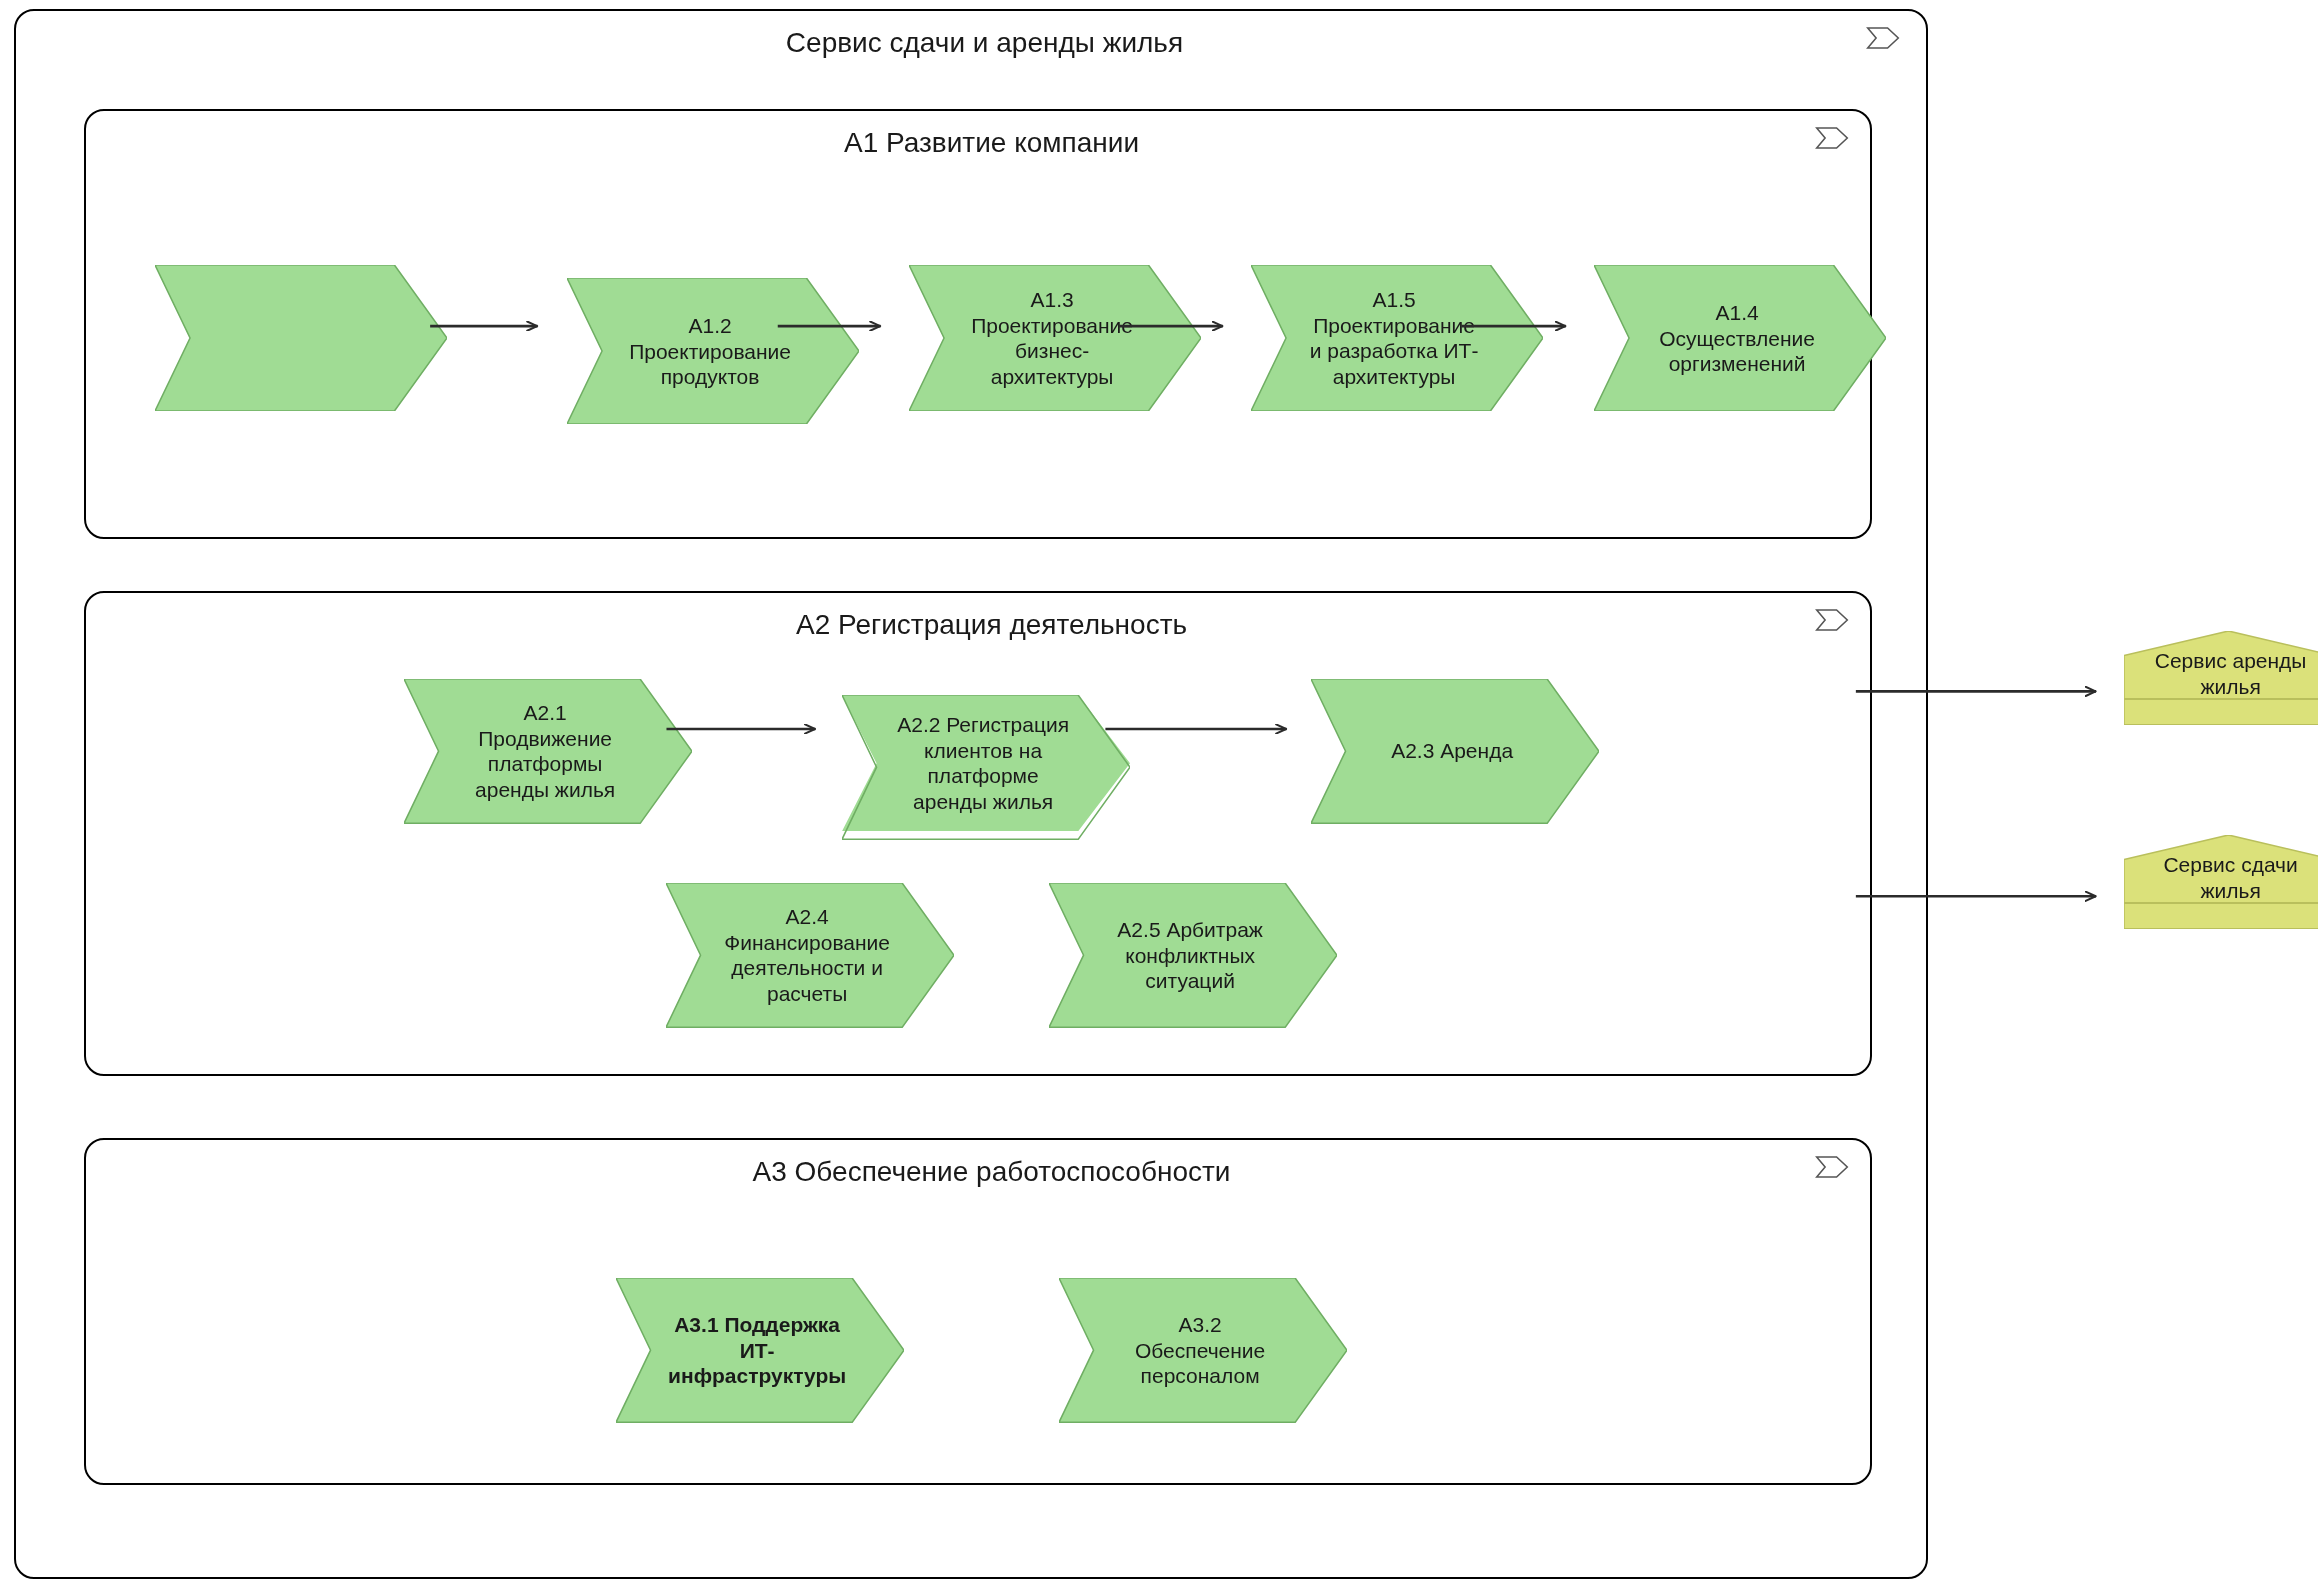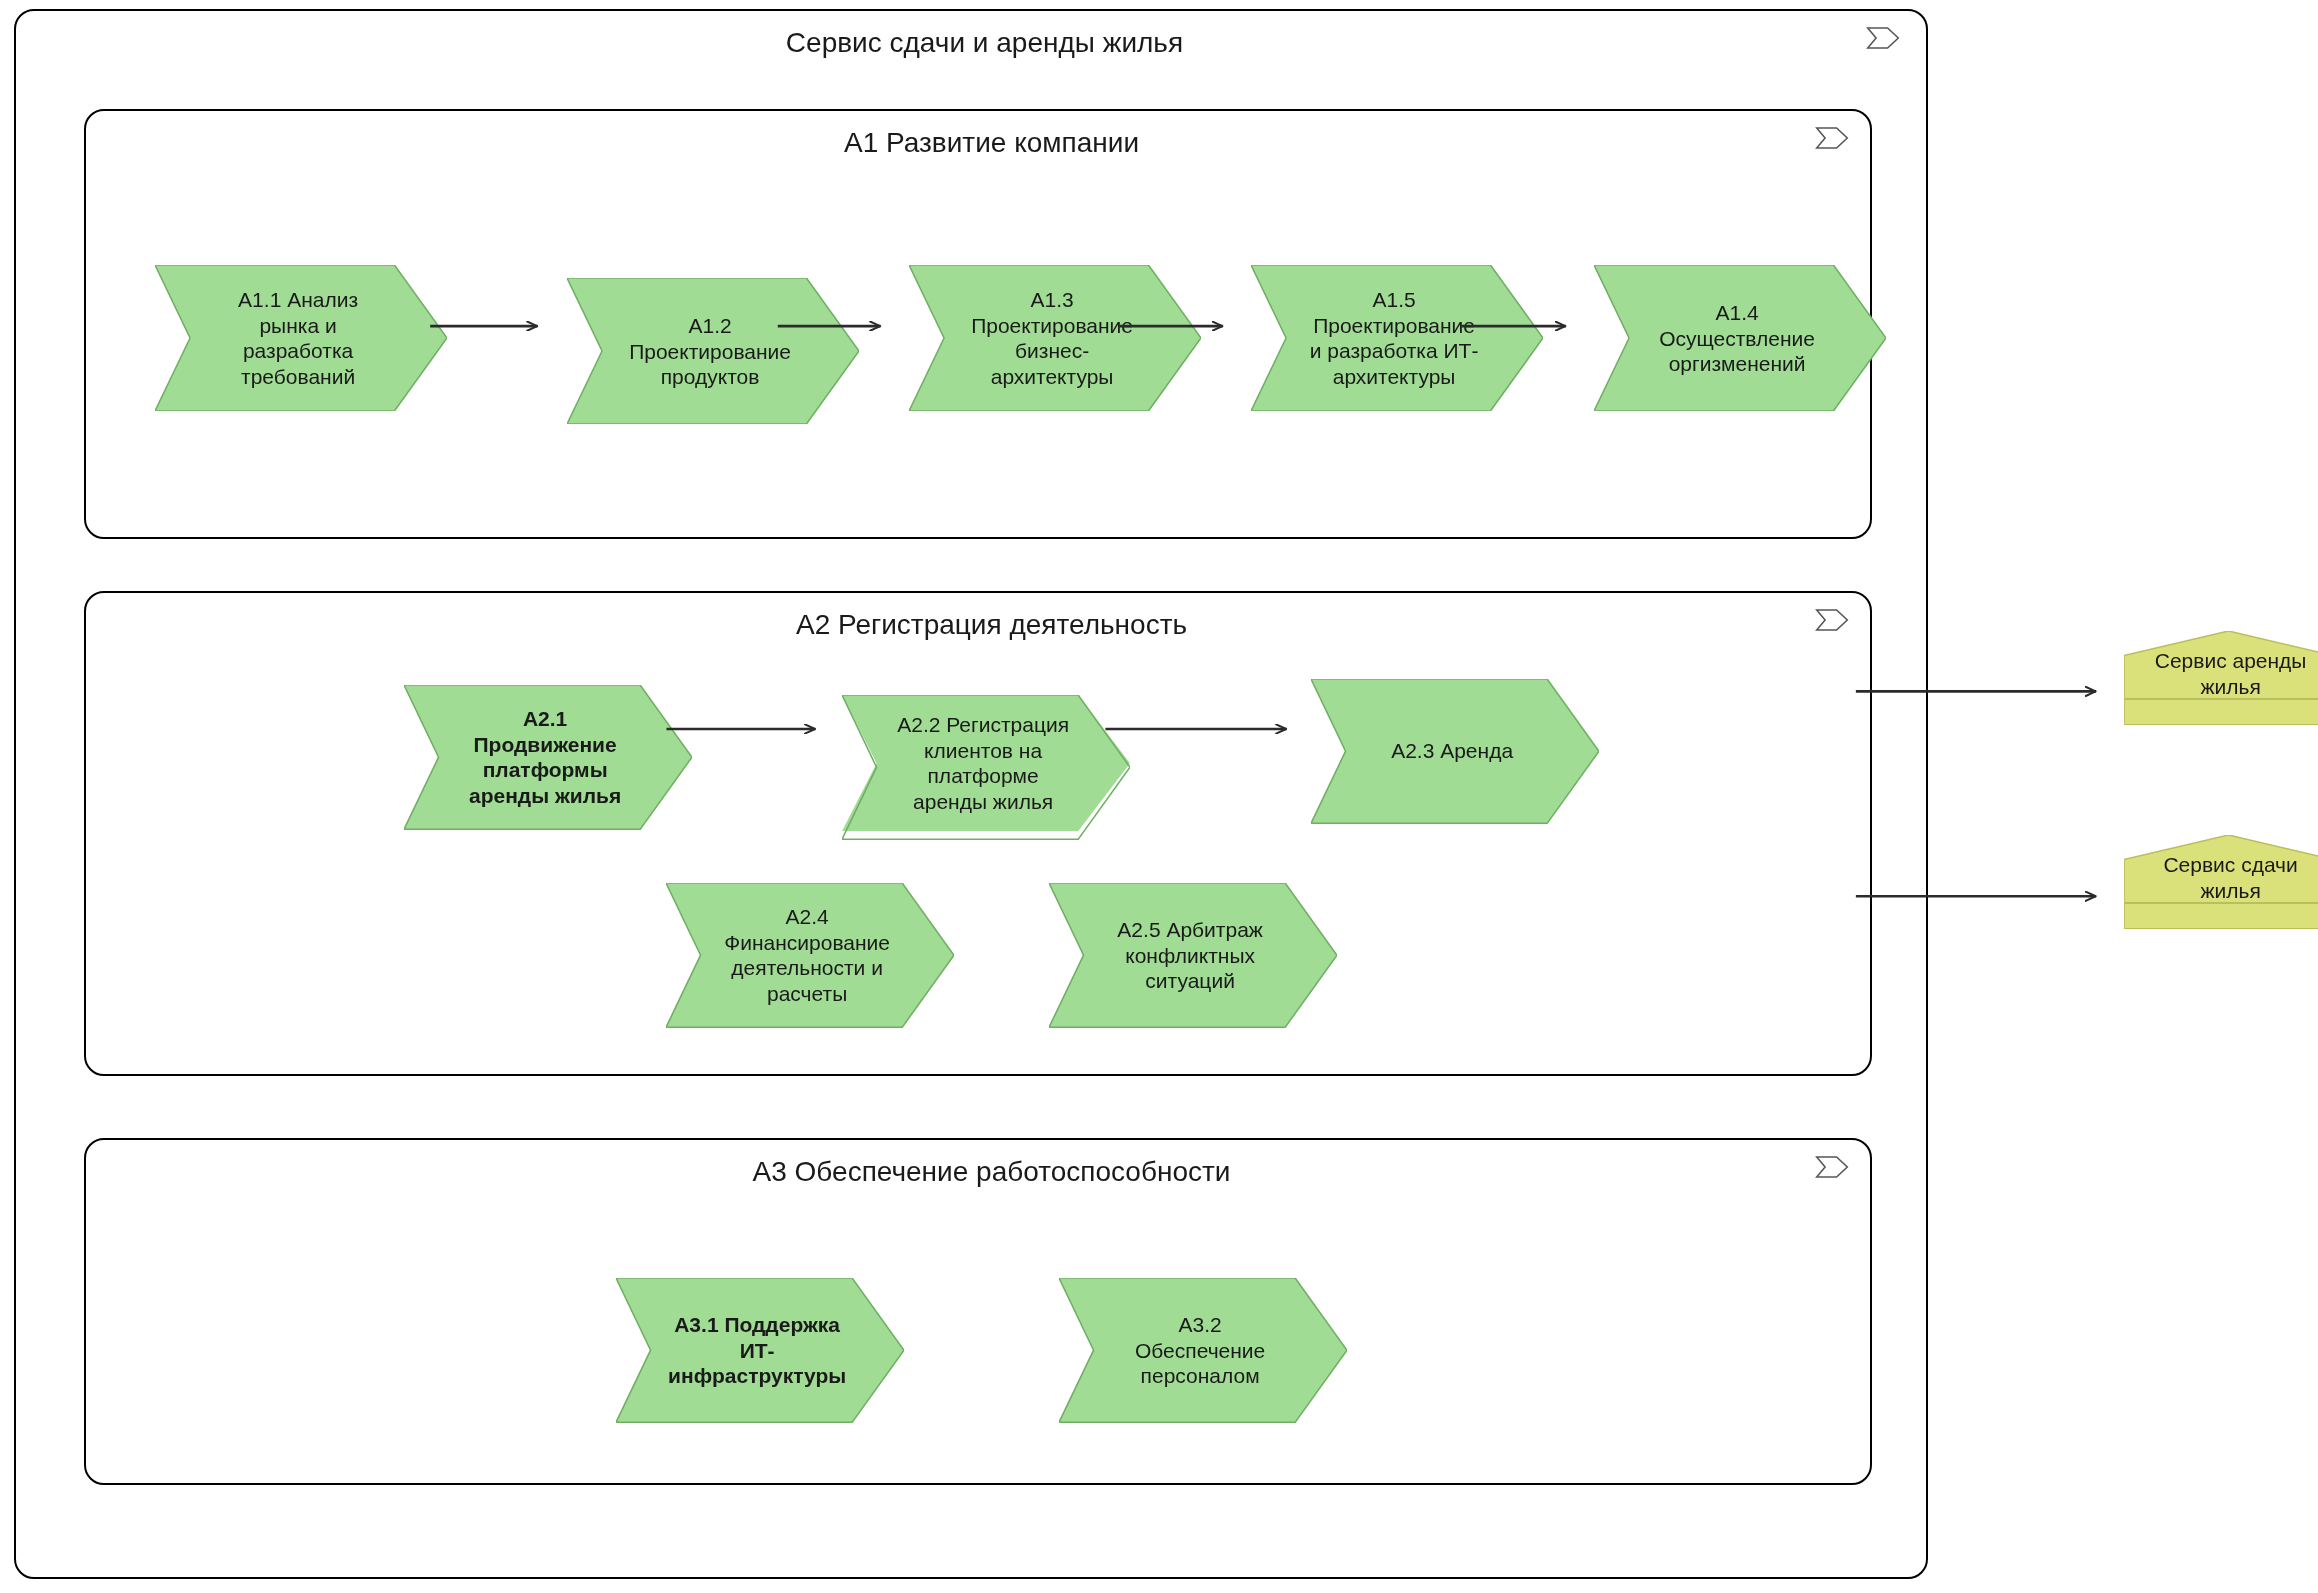--- a/index.html
+++ b/index.html
@@ -137,24 +137,20 @@
       <div class="group-title">A1 Развитие компании</div>
       <svg class="corner-icon" style="right:21.5px;" viewBox="0 0 44 34">
         <polygon points="2,4 28,4 42,17 28,30 2,30 13,17" fill="#ffffff" stroke="#555555" stroke-width="2"></polygon>
       </svg>
 
       <div class="proc" style="left:69px; top:154px; width:292px; height:146px;">
         <div class="shape"></div>
         <svg class="shape-outline" viewBox="0 0 380 190" preserveAspectRatio="none">
           <polygon points="0,0 311.6,0 380,95 311.6,190 0,190 45.6,95" fill="none" stroke="#6fae63" stroke-width="2"></polygon>
         </svg>
-        <div class="proc-label">A1.1 Анализ
-рынка и
-разработка
-требований</div>
       </div>
 
       <div class="proc" style="left:481px; top:154px; width:292px; height:146px;margin-top:13px;">
         <div class="shape"></div>
         <svg class="shape-outline" viewBox="0 0 380 190" preserveAspectRatio="none">
           <polygon points="0,0 311.6,0 380,95 311.6,190 0,190 45.6,95" fill="none" stroke="#6fae63" stroke-width="2"></polygon>
         </svg>
         <div class="proc-label">A1.2
 Проектирование
 продуктов</div>
@@ -192,21 +188,21 @@
 оргизменений</div>
       </div>
     </div>
 
     <div class="group" style="left:68px; top:580px; width:1788px; height:485px;">
       <div class="group-title">A2 Регистрация деятельность</div>
       <svg class="corner-icon" style="right:21.5px;" viewBox="0 0 44 34">
         <polygon points="2,4 28,4 42,17 28,30 2,30 13,17" fill="#ffffff" stroke="#555555" stroke-width="2"></polygon>
       </svg>
 
-      <div class="proc" style="left:318px; top:92px; width:288px; height:144px;font-weight:bold;">
+      <div class="proc" style="left:318px; top:86px; width:288px; height:144px;">
         <div class="shape"></div>
         <svg class="shape-outline" viewBox="0 0 375 188" preserveAspectRatio="none">
           <polygon points="0,0 307.5,0 375,94 307.5,188 0,188 45,94" fill="none" stroke="#6fae63" stroke-width="2"></polygon>
         </svg>
         <div class="proc-label">A2.1
 Продвижение
 платформы
 аренды жилья</div>
       </div>
 

